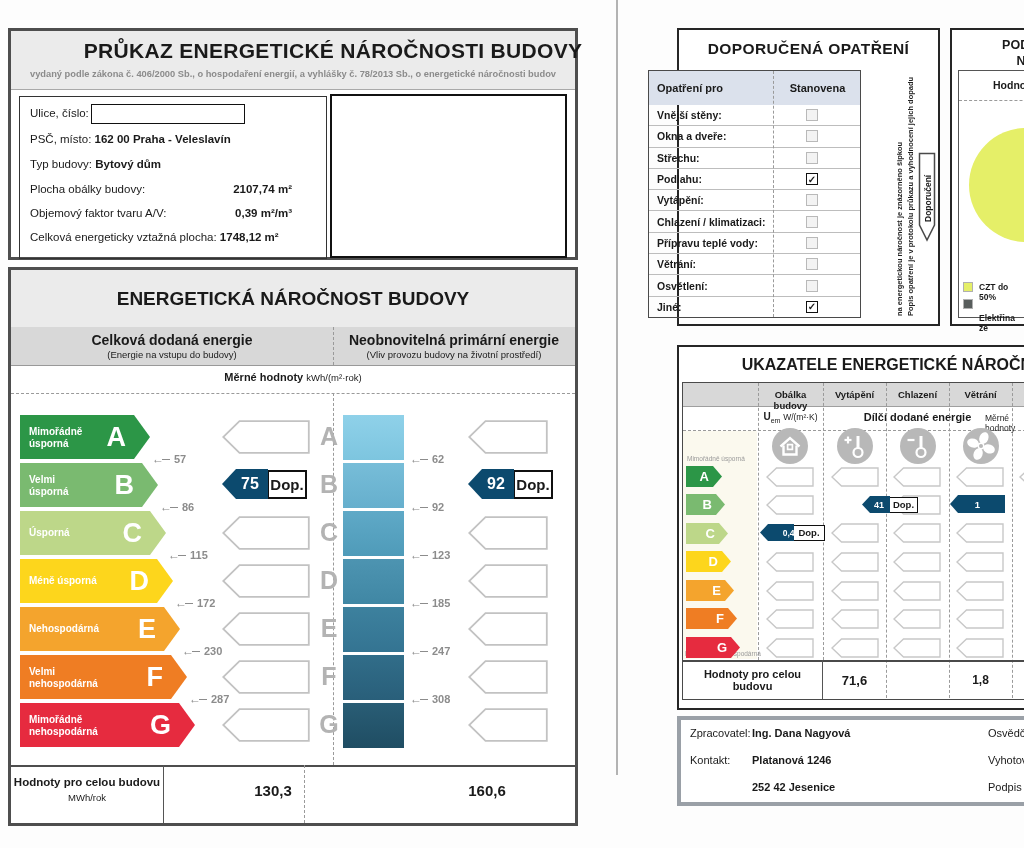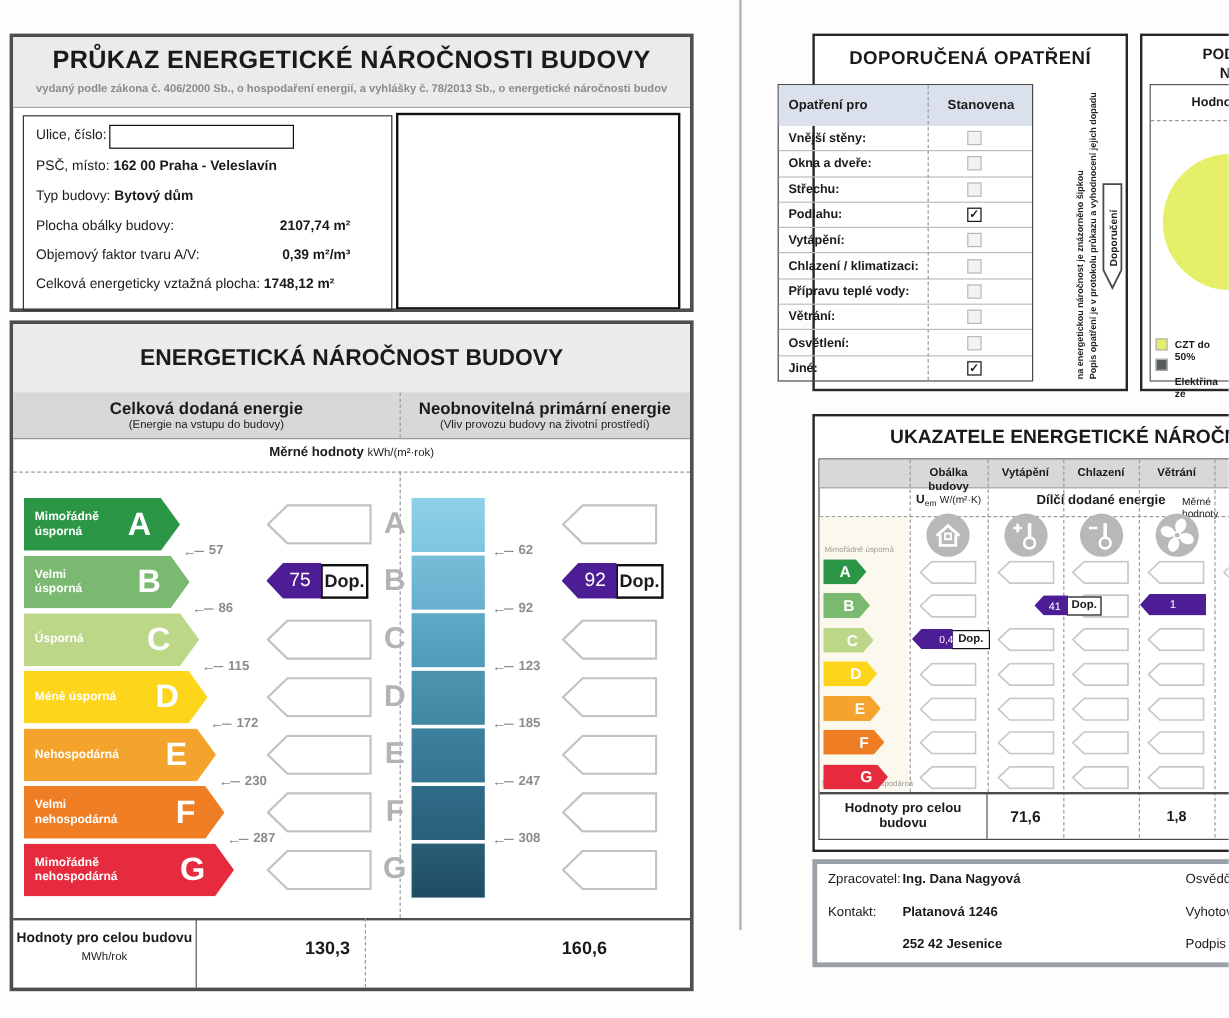--- a/index.html
+++ b/index.html
@@ -17,21 +17,21 @@
   
   .carrow{position:absolute;left:20px;height:44px;clip-path:polygon(0 0,calc(100% - 16px) 0,100% 50%,calc(100% - 16px) 100%,0 100%);}
   .carrow .clabel{position:absolute;left:9px;top:50%;transform:translateY(-50%);color:#fff;font-weight:bold;font-size:10px;line-height:1.15;width:64px;}
   .carrow .cletter{position:absolute;right:24px;top:50%;transform:translateY(-50%);color:#fff;font-weight:bold;font-size:27px;}
   .grayletter{position:absolute;color:#b3b3b3;font-weight:bold;font-size:25px;width:30px;text-align:center;}
   .tick{position:absolute;color:#8c8c8c;font-size:11px;font-weight:bold;display:flex;align-items:center;height:14px;}
   .tick .ta{font-weight:normal;font-size:12px;}
   .tick .ta::after{content:"";display:inline-block;width:8px;border-top:1.3px solid #8c8c8c;vertical-align:middle;margin-left:-2px;margin-right:4px;}
   .bblock{position:absolute;left:343px;width:61px;height:45px;}
   .marker{position:absolute;display:flex;align-items:center;}
-  .mhead{background:#4c1d95;color:#fff;font-weight:normal;display:flex;align-items:center;justify-content:center;
+  .mhead{background:#0c4a6e;color:#fff;font-weight:bold;display:flex;align-items:center;justify-content:center;
          clip-path:polygon(14px 0,100% 0,100% 100%,14px 100%,0 50%);padding-left:10px;box-sizing:border-box;}
   .mdop{background:#fff;border:2.5px solid #101010;font-weight:bold;display:flex;align-items:center;justify-content:center;margin-left:-1px;}
   .mhead.sm{clip-path:polygon(8px 0,100% 0,100% 100%,8px 100%,0 50%);padding-left:6px;}
   
   .miniarrow{position:absolute;height:21px;clip-path:polygon(0 0,calc(100% - 9px) 0,100% 50%,calc(100% - 9px) 100%,0 100%);
              color:#fff;font-weight:bold;font-size:13px;display:flex;align-items:center;justify-content:flex-end;padding-right:13px;box-sizing:border-box;}
   .minilabel{position:absolute;font-size:6.5px;color:#9a9a9a;}
   
   .doptable{position:absolute;left:648px;top:70px;width:213px;height:248px;border:1.5px solid #4a4a4a;box-sizing:border-box;}
   .dophead{height:34px;background:#dbe1ec;position:relative;}
@@ -47,21 +47,21 @@
   .legendsq{position:absolute;width:10px;height:10px;border:1px solid #b0b0b0;box-sizing:border-box;}
   .smallbold{font-weight:bold;}
 </style>
 </head>
 <body>
 
 <div class="page">
 
   <div class="panel" style="left:8px;top:28px;width:570px;height:232px;">
     <div class="graystrip" style="left:0;top:0;width:564px;height:58px;border-bottom:1px solid #a9a9a9;"></div>
-    <div class="abs btitle" style="left:0;top:8px;width:564px;font-size:21px;letter-spacing:0.3px;">PRŮKAZ ENERGETICKÉ NÁROČNOSTI BUDOVY</div>
+    <div class="abs btitle" style="left:0;top:8px;width:564px;font-size:21px;letter-spacing:0.3px;padding-left:40px;">PRŮKAZ ENERGETICKÉ NÁROČNOSTI BUDOVY</div>
     <div class="abs btitle" style="left:0;top:38px;width:564px;font-size:9.3px;color:#8b8b8b;">vydaný podle zákona č. 406/2000 Sb., o hospodaření energií, a vyhlášky č. 78/2013 Sb., o energetické náročnosti budov</div>
 
     <div class="abs" style="left:8px;top:65px;width:306px;height:161px;border:1px solid #333;">
       <div class="abs" style="left:10px;top:10px;font-size:11.5px;">Ulice, číslo:</div>
       <input class="abs" style="left: 71px; top: 7px; width: 148px; height: 16px; border: 1.5px solid rgb(17, 17, 17); background: rgb(255, 255, 255);">
       <div class="abs" style="left:10px;top:36px;font-size:11.5px;"><span>PSČ, místo:</span> <b>162 00 Praha - Veleslavín</b></div>
       <div class="abs" style="left:10px;top:61px;font-size:11.5px;"><span>Typ budovy:</span> <b>Bytový dům</b></div>
       <div class="abs" style="left:10px;top:86px;font-size:11.5px;width:280px;"><span>Plocha obálky budovy:</span><b class="abs" style="right:18px;top:0;">2107,74 m²</b></div>
       <div class="abs" style="left:10px;top:110px;font-size:11.5px;width:280px;"><span>Objemový faktor tvaru A/V:</span><b class="abs" style="right:18px;top:0;">0,39 m²/m³</b></div>
       <div class="abs" style="left:10px;top:134px;font-size:11.5px;"><span>Celková energeticky vztažná plocha:</span> <b>1748,12 m²</b></div>

